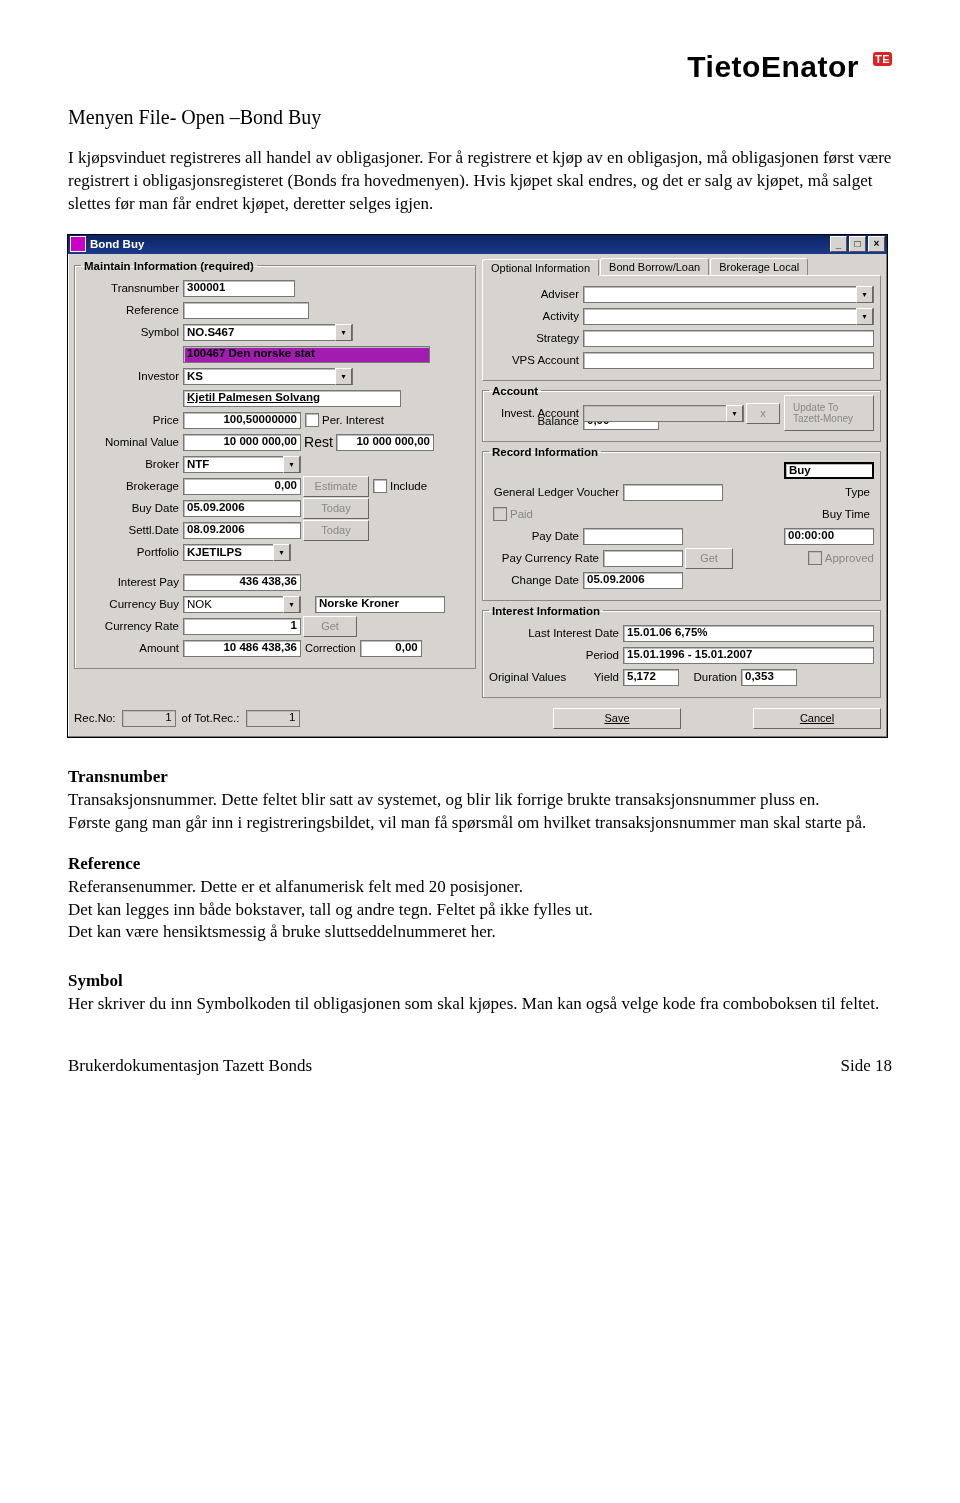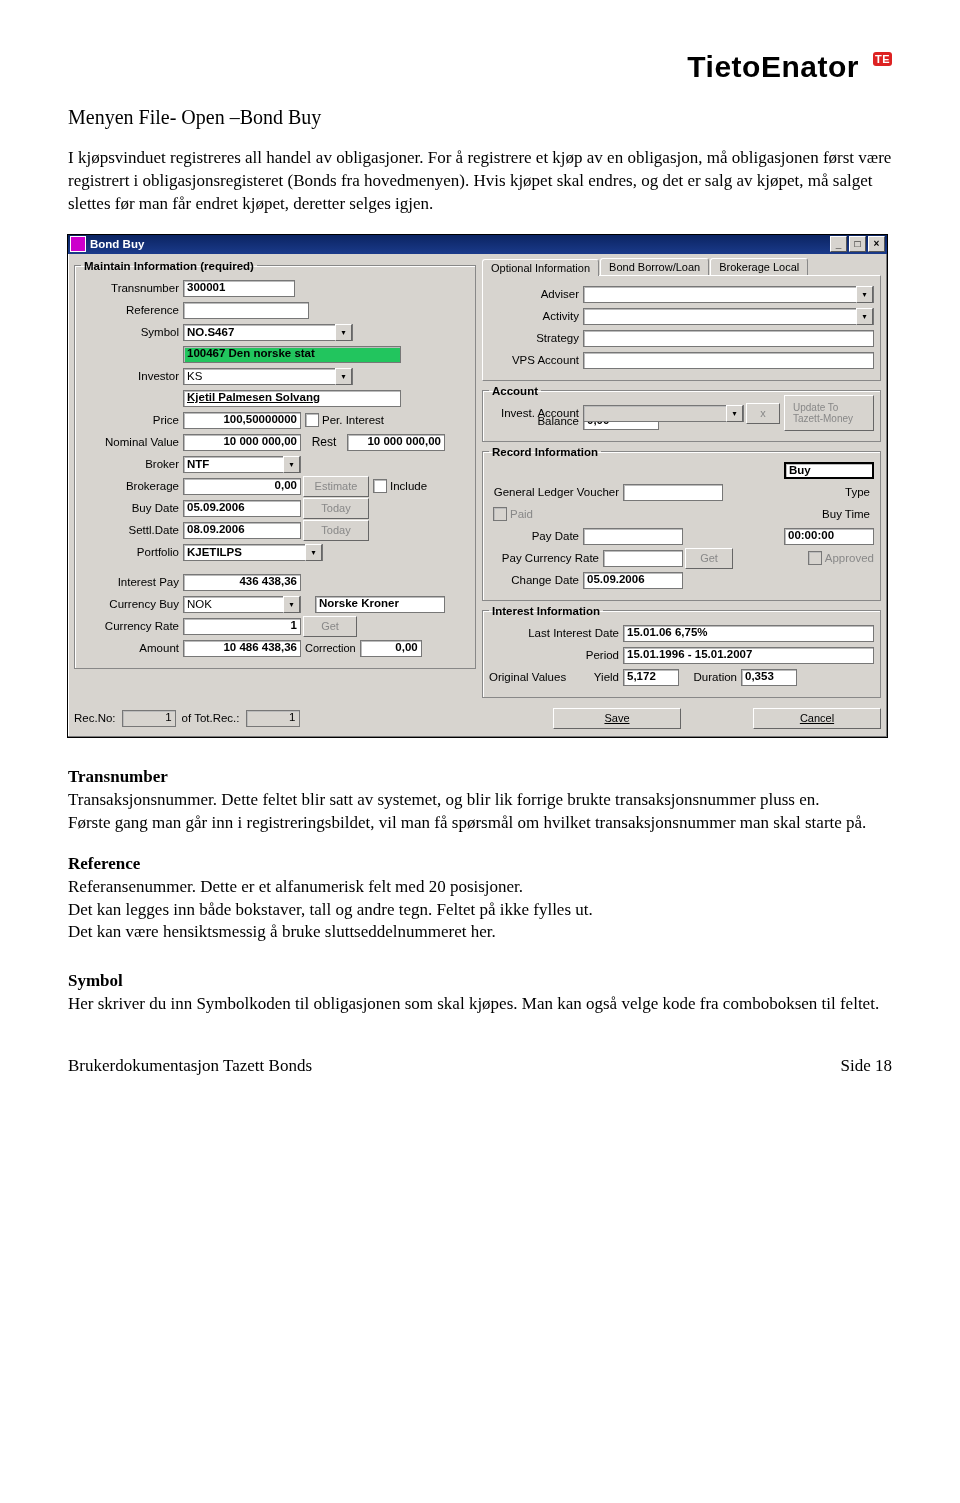--- a/index.html
+++ b/index.html
@@ -197,43 +197,43 @@
             </div>
             <div class="row">
               <div class="lbl">Symbol</div>
               <div class="sel" style="width:170px">
                   <span class="val bold" style="font-weight:700">NO.S467</span>
                   <div class="arr">▾</div>
                 </div>
             </div>
             <div class="row">
               <div class="lbl"></div>
-              <div class="inp bold ro" style="width:218px;background:#22c55e">100467 Den norske stat</div>
+              <div class="inp bold ro" style="width:247px;background:#a21caf">100467 Den norske stat</div>
             </div>
             <div class="row">
               <div class="lbl">Investor</div>
               <div class="sel" style="width:170px">
-                  <span class="val bold" style="font-weight:400">KS</span>
+                  <span class="val bold" style="font-weight:700">KS</span>
                   <div class="arr">▾</div>
                 </div>
             </div>
             <div class="row">
               <div class="lbl"></div>
               <div class="inp bold ro" style="width:218px;text-decoration:underline;background:#fff">Kjetil Palmesen Solvang</div>
             </div>
             <div class="row">
               <div class="lbl">Price</div>
               <div class="inp num bold" style="width:118px">100,50000000</div>
               <div class="chk"></div>
               <span>Per. Interest</span>
             </div>
             <div class="row">
               <div class="lbl">Nominal Value</div>
               <div class="inp num bold" style="width:118px">10 000 000,00</div>
-              <div style="width:46px;text-align:center;font-size:12px">Rest</div>
+              <div style="width:35px;text-align:center;font-size:14px">Rest</div>
               <div class="inp num bold ro" style="width:98px;background:#fff">10 000 000,00</div>
             </div>
             <div class="row">
               <div class="lbl">Broker</div>
               <div class="sel" style="width:118px">
                   <span class="val bold" style="font-weight:700">NTF</span>
                   <div class="arr">▾</div>
                 </div>
             </div>
             <div class="row">
@@ -248,21 +248,21 @@
               <div class="inp bold" style="width:118px">05.09.2006</div>
               <div class="btn dis" style="margin-left:2px;width:48px">Today</div>
             </div>
             <div class="row">
               <div class="lbl">Settl.Date</div>
               <div class="inp bold" style="width:118px">08.09.2006</div>
               <div class="btn dis" style="margin-left:2px;width:48px">Today</div>
             </div>
             <div class="row">
               <div class="lbl">Portfolio</div>
-              <div class="sel" style="width:140px">
+              <div class="sel" style="width:108px">
                   <span class="val bold" style="font-weight:700">KJETILPS</span>
                   <div class="arr">▾</div>
                 </div>
             </div>
             <div style="height:8px"></div>
             <div class="row">
               <div class="lbl">Interest Pay</div>
               <div class="inp num bold" style="width:118px">436 438,36</div>
             </div>
             <div class="row">

